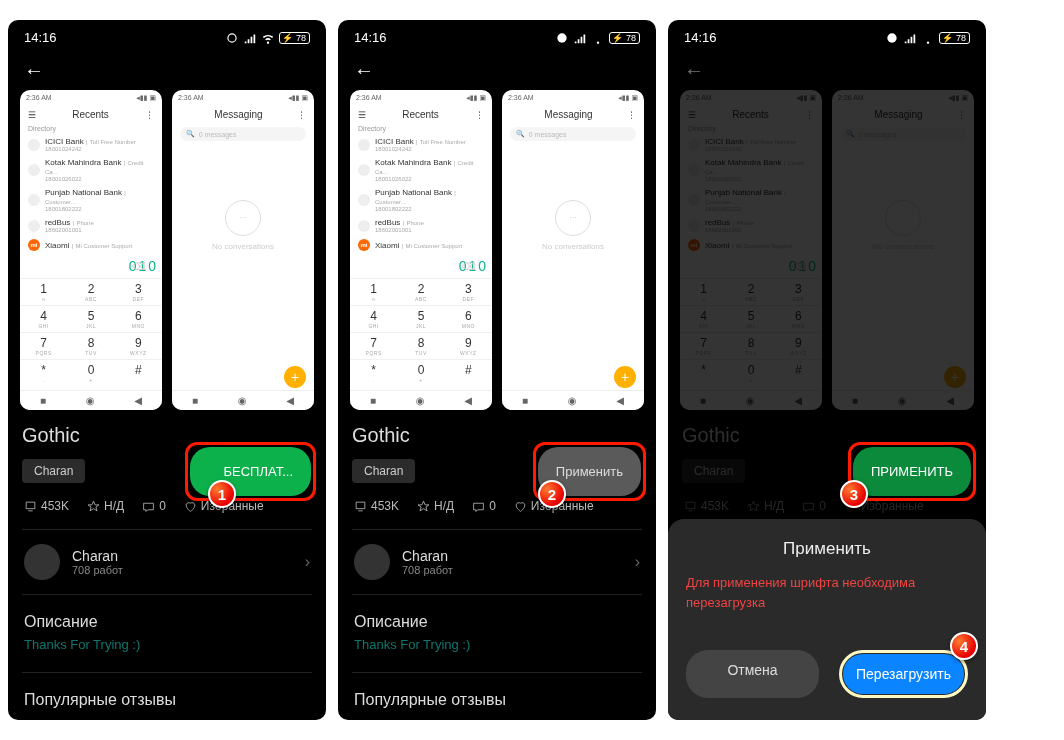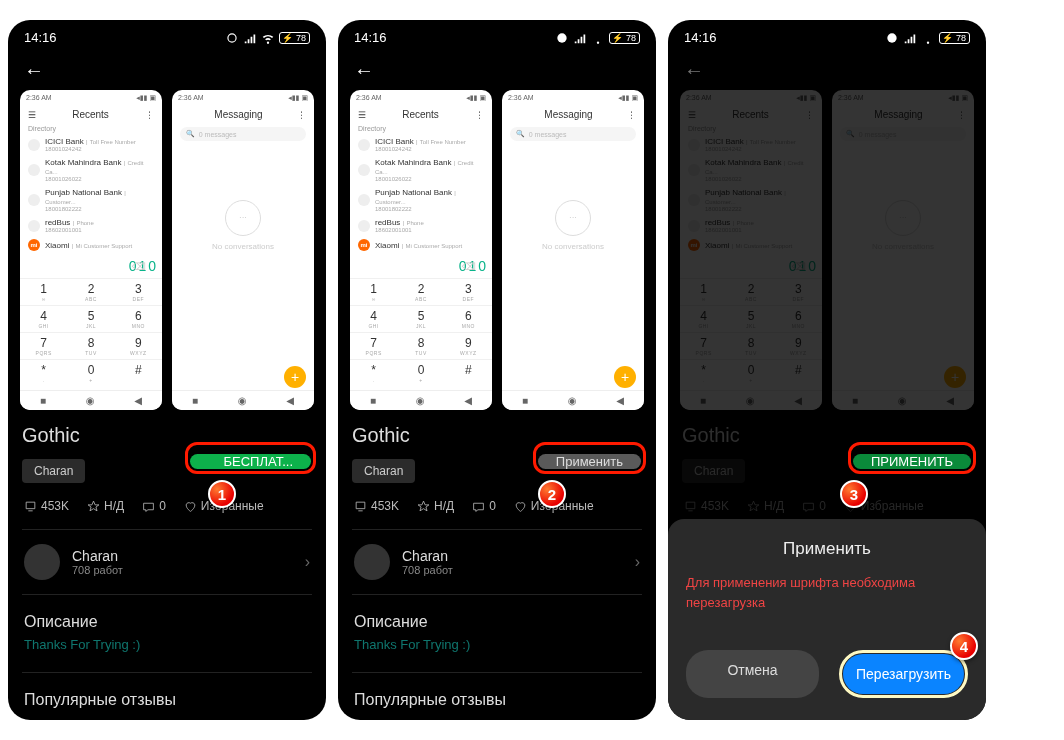--- a/index.html
+++ b/index.html
@@ -1,18 +1,18 @@
 <!DOCTYPE html>
 <html><head>
 <meta charset="utf-8">
 <style>
   * { box-sizing: border-box; margin: 0; padding: 0; }
   body { background: #fff; font-family: -apple-system, Helvetica, Arial, sans-serif; }
   .container { display: flex; gap: 12px; padding: 20px 8px; background:#fff; }
-  .phone { width: 318px; height: 700px; background: #000; border-radius: 22px; position: relative; overflow: hidden; color: #fff; }
+  .phone { width: 318px; height: 700px; background: #000; border-radius: 10px; position: relative; overflow: hidden; color: #fff; }
   .statusbar { display:flex; justify-content:space-between; align-items:center; padding:10px 16px 6px; font-size:13px; font-weight:500;}
   .status-icons { display:flex; gap:4px; align-items:center; font-size:11px;}
   .status-icons svg { width:14px; height:14px; fill:#fff;}
   .batt { border:1px solid #fff; border-radius:3px; padding:0 3px; font-size:9px; display:flex; align-items:center; gap:2px;}
   .back { padding:6px 16px 10px; font-size:20px;}
   .previews { display:flex; gap:10px; padding:0 12px;}
   .preview { flex:1; background:#fff; border-radius:10px; height:320px; overflow:hidden; position:relative; color:#333; font-size:8px;}
   .pv-status { display:flex; justify-content:space-between; padding:4px 6px; font-size:7px; color:#666;}
   .pv-head { display:flex; justify-content:space-between; align-items:center; padding:3px 8px; font-size:9px;}
   .pv-title { flex:1; text-align:center; font-size:10px; color:#333; font-weight:400;}
@@ -34,21 +34,21 @@
   .callbtn svg{width:12px;height:12px;fill:#fff;}
   .navbar { display:flex; justify-content:space-around; padding:4px 0; border-top:1px solid #eee; position:absolute; bottom:0; width:100%; background:#fff;}
   .navbar span{ font-size:10px; color:#666;}
   .msg-empty { display:flex; flex-direction:column; align-items:center; justify-content:center; height:160px; color:#ccc;}
   .msg-empty .circle{ width:36px; height:36px; border:1px solid #ddd; border-radius:50%; margin-bottom:6px; display:flex; align-items:center; justify-content:center;}
   .fab { position:absolute; bottom:22px; right:8px; width:22px; height:22px; border-radius:50%; background:#ffb000; color:#fff; display:flex; align-items:center; justify-content:center; font-size:14px;}
   .search-row{display:flex; align-items:center; gap:4px; background:#f5f5f5; margin:4px 8px; border-radius:10px; padding:3px 6px; color:#bbb; font-size:7px;}
   .title-row { display:flex; align-items:center; justify-content:space-between; padding:14px 14px 10px;}
   .theme-title { font-size:20px; color:#ddd;}
   .action-frame { position:absolute; right:10px; border:3px solid #ff1a00; border-radius:12px; padding:2px;}
-  .actionbtn { border-radius:20px; padding:0 18px; font-size:13px; font-weight:500; min-width:100px; text-align:center; display:flex; align-items:center; justify-content:center; gap:4px;margin-top:7px;}
+  .actionbtn { border-radius:20px; padding:17px 18px; font-size:13px; font-weight:500; min-width:100px; text-align:center; display:flex; align-items:center; justify-content:center; gap:4px;}
   .green { background:#0db14b; color:#fff;}
   .gray { background:#5a5a5a; color:#ddd;}
   .green2 { background:#0a8a3a; color:#fff;}
   .tag { display:inline-block; background:#2b2b2b; color:#ccc; padding:5px 12px; margin:2px 14px 10px; border-radius:4px; font-size:12px;}
   .stats { display:flex; gap:18px; padding:6px 16px; font-size:12px; color:#bbb; align-items:center;}
   .stats span{display:flex; align-items:flex-end; gap:4px;}
   .stats svg{width:13px;height:13px;fill:none;stroke:#bbb;stroke-width:1.5;}
   .divider { height:1px; background:#222; margin:10px 14px;}
   .author-row { display:flex; align-items:center; justify-content:space-between; padding:4px 16px;}
   .author-left { display:flex; align-items:center; gap:12px;}

